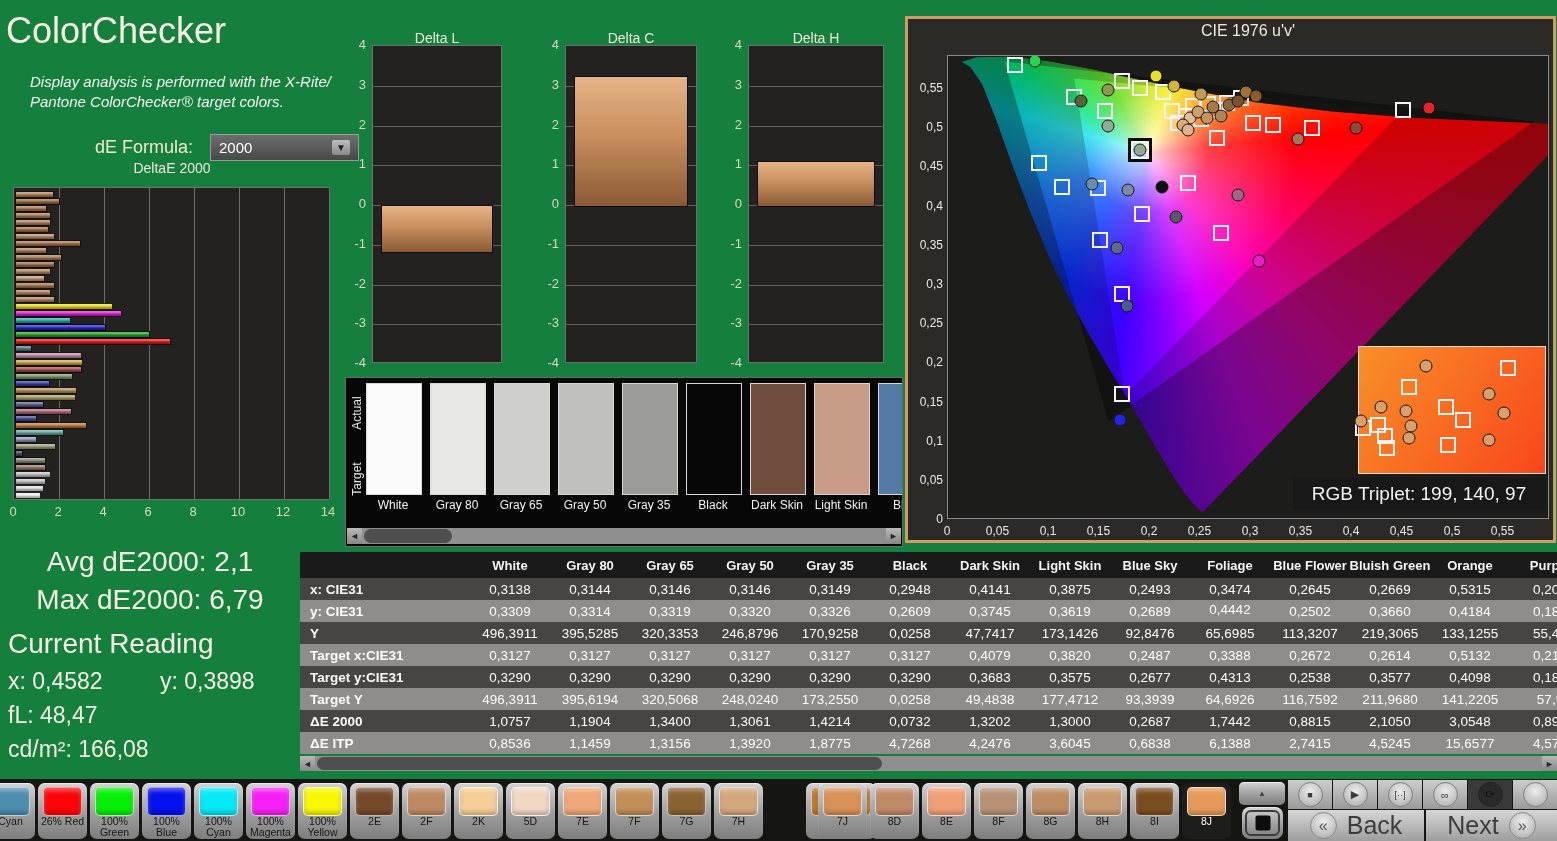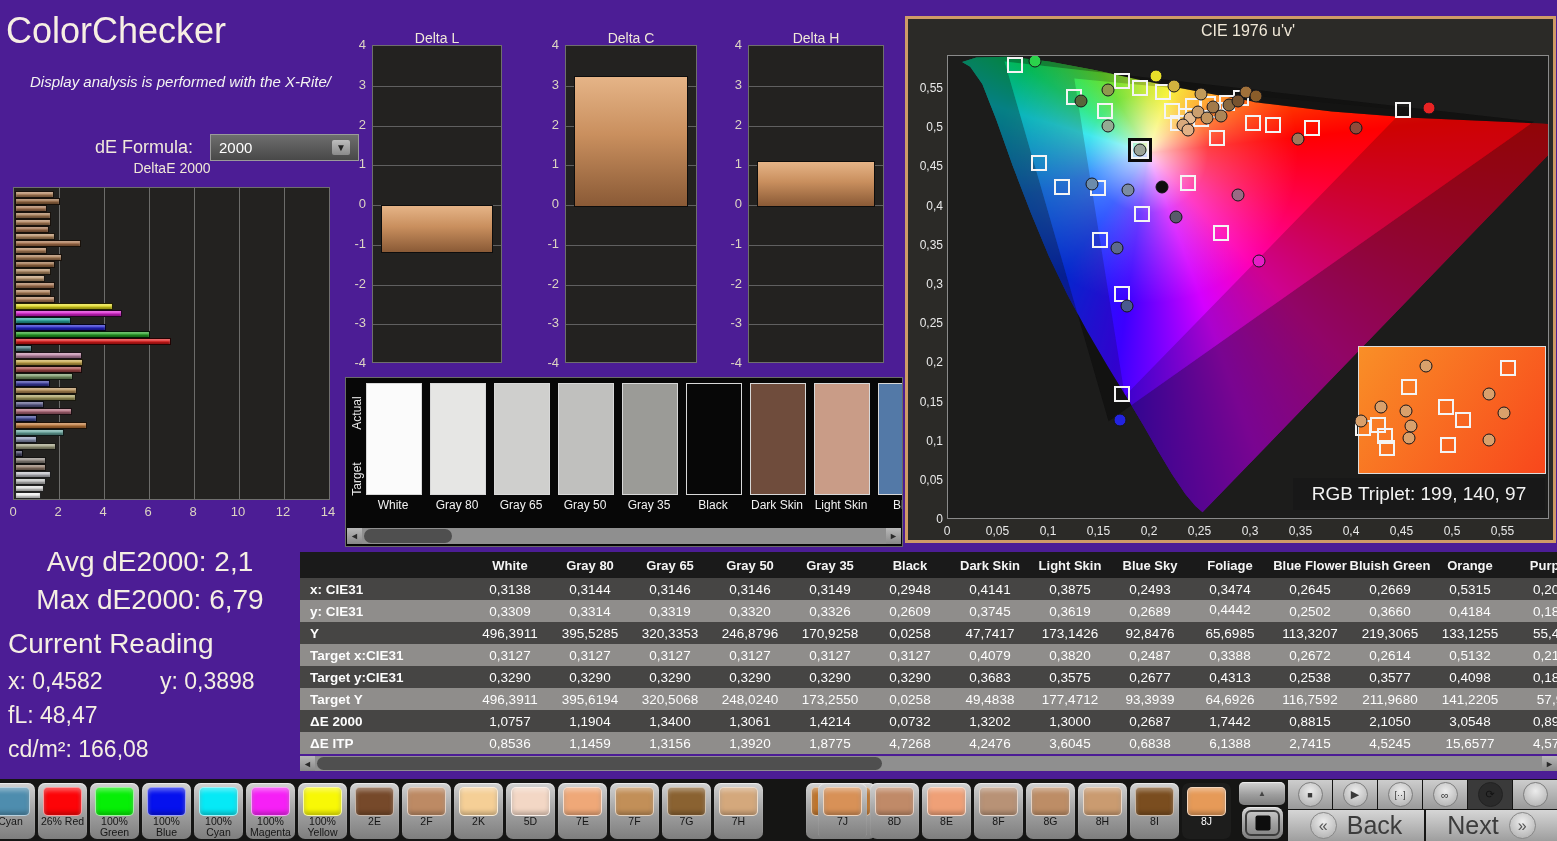--- a/index.html
+++ b/index.html
@@ -1,16 +1,16 @@
 <!DOCTYPE html>
 <html><head>
 <meta charset="utf-8">
 <style>
   html,body{margin:0;padding:0;background:#1a1a1a;}
-  #app{position:relative;width:1557px;height:841px;background:#4c1d95;overflow:hidden;
+  #app{position:relative;width:1557px;height:841px;background:#15803d;overflow:hidden;
        font-family:"Liberation Sans",sans-serif;color:#f2f2f2;}
   .abs{position:absolute;}
   .title{font-size:36px;color:#f7efe3;}
   .desc{font-size:15px;color:#f4f4f2;line-height:1.35;}
   .lbl{color:#f1eadb;}
   .dropdown{background:linear-gradient(#6e6e6e,#484848);border:1px solid #9a9a9a;
             color:#fff;font-size:15px;display:flex;align-items:center;padding:0 8px;cursor:pointer;}
   .dropdown .arr{margin-left:auto;font-size:10px;color:#222;
                  background:linear-gradient(#bdbdbd,#8a8a8a);padding:2px 4px;border-radius:2px;}
   .plot{background:#232220;border:1px solid #6f6f6d;box-sizing:border-box;}
@@ -56,20 +56,21 @@
            border:1px solid #888;display:flex;align-items:center;justify-content:center;font-size:16px;color:#555;}
 </style>
 </head>
 <body>
 
 <div id="app">
 
   <div class="abs title" style="left:6px;top:10px;">ColorChecker</div>
   <div class="abs desc" style="left:30px;top:72px;width:330px;font-style:italic;">
     <div>Display analysis is performed with the X-Rite/</div>
+    <div>Pantone ColorChecker® target colors.</div>
   </div>
   <div class="abs lbl" style="left:95px;top:137px;font-size:18px;">dE Formula:</div>
   <div class="abs dropdown" style="left:210px;top:134px;width:131px;height:25px;">
     <span>2000</span>
     <span class="arr">▼</span>
   </div>
 
   <div class="abs charttitle" style="left:172px;top:160px;text-align:center;">DeltaE 2000</div>
   <div class="abs plot" style="left:13px;top:187px;width:317px;height:313px;" id="deplot">
       <div class="gridv" style="left: 45px;"></div>

